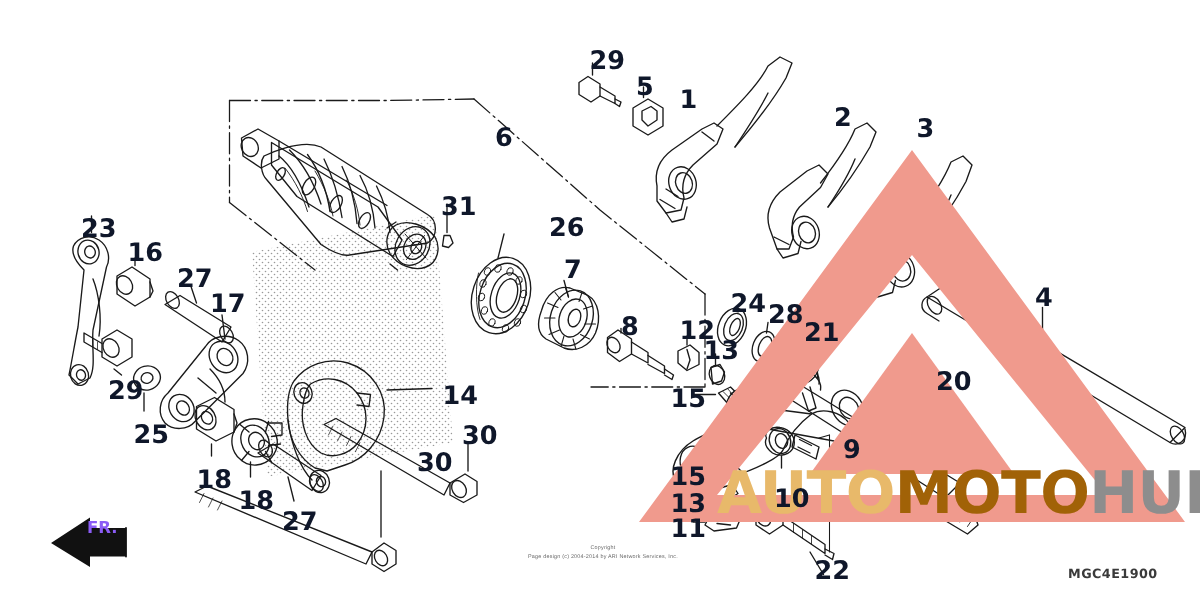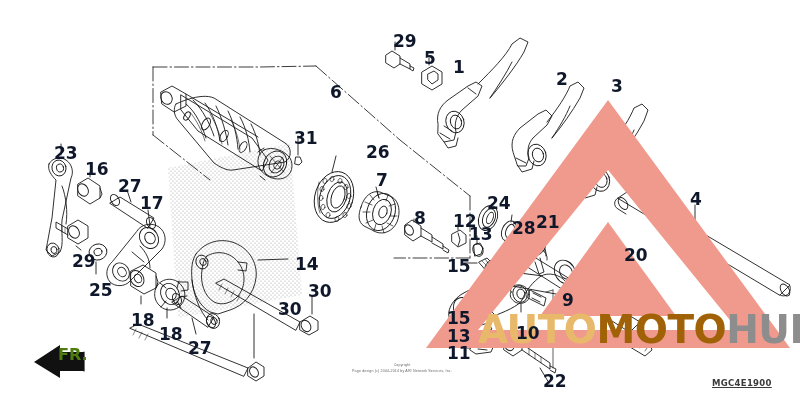--- a/index.html
+++ b/index.html
@@ -53,22 +53,22 @@
     line-height: 1;
     white-space: nowrap;
   }
   
   #fr-label {
     position: absolute;
     left: 58px;
     top: 345px;
     font-family: "DejaVu Sans", sans-serif;
     font-weight: 700;
-    font-size: 16px;
-    color: #4d7c0f;
+    font-size: 11px;
+    color: #8b5cf6;
   }
   
   #copyright {
     position: absolute;
     left: 312px;
     top: 362px;
     width: 180px;
     text-align: center;
     font-family: "Liberation Sans", sans-serif;
     font-size: 3.6px;
@@ -78,21 +78,20 @@
   }
   #diagram-code {
     position: absolute;
     left: 712px;
     top: 378px;
     font-family: "DejaVu Sans", sans-serif;
     font-weight: 700;
     font-size: 8.5px;
     letter-spacing: 0.3px;
     color: #3a3a3a;
-    text-decoration: underline;
   }
 </style>
 </head>
 <body>
 
 <div id="page">
 
   <svg id="artwork" viewBox="0 0 800 400">
     <defs>
       <pattern id="stipple" width="4" height="4" patternUnits="userSpaceOnUse">
@@ -534,21 +533,21 @@
       <div class="num" style="left: 611px; top: 78px;">3</div>
       <div class="num" style="left: 294px; top: 130px;">31</div>
       <div class="num" style="left: 332px; top: 144px; margin-left: 34px;">26</div>
       <div class="num" style="left: 54px; top: 145px;">23</div>
       <div class="num" style="left: 85px; top: 161px;">16</div>
       <div class="num" style="left: 376px; top: 172px;">7</div>
       <div class="num" style="left: 118px; top: 178px;">27</div>
       <div class="num" style="left: 690px; top: 191px;">4</div>
       <div class="num" style="left: 140px; top: 195px;">17</div>
       <div class="num" style="left: 487px; top: 195px;">24</div>
-      <div class="num" style="left: 512px; top: 220px; text-align: right;">28</div>
+      <div class="num" style="left: 512px; top: 202px; text-align: right;">28</div>
       <div class="num" style="left: 414px; top: 210px;">8</div>
       <div class="num" style="left: 453px; top: 213px;">12</div>
       <div class="num" style="left: 536px; top: 214px;">21</div>
       <div class="num" style="left: 469px; top: 226px;">13</div>
       <div class="num" style="left: 72px; top: 253px;">29</div>
       <div class="num" style="left: 447px; top: 258px;">15</div>
       <div class="num" style="left: 624px; top: 247px;">20</div>
       <div class="num" style="left: 295px; top: 256px;">14</div>
       <div class="num" style="left: 89px; top: 282px; text-align: center;">25</div>
       <div class="num" style="left: 308px; top: 283px;">30</div>

